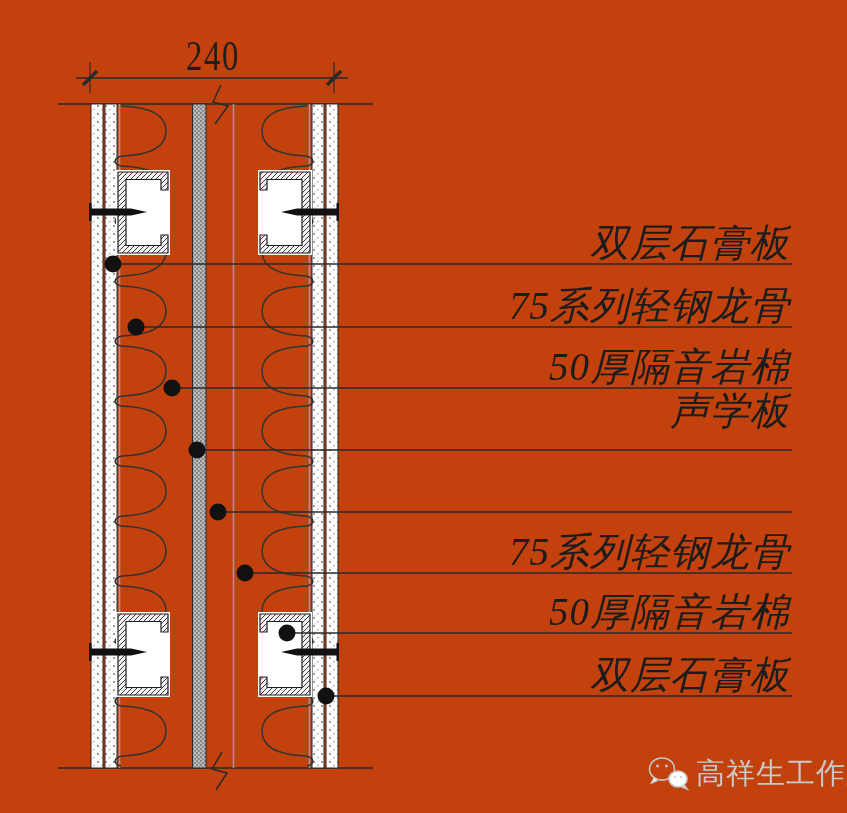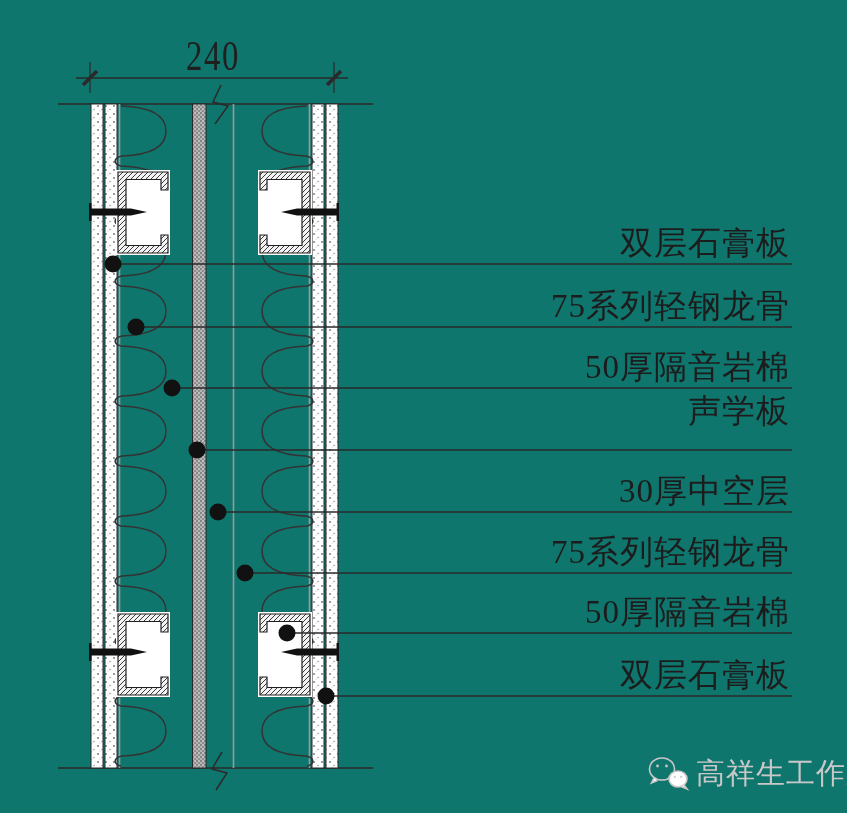--- a/index.html
+++ b/index.html
@@ -1,29 +1,30 @@
 <!DOCTYPE html>
 <html><head>
 <meta charset="utf-8">
 <style>
   html,body{margin:0;padding:0;background:#ffffff;}
   #stage{
-    position:relative;width:847px;height:813px;background:#0f766e;overflow:hidden;
+    position:relative;width:847px;height:813px;background:#c2410c;overflow:hidden;
     font-family:"Liberation Serif","DejaVu Serif",serif;
   }
   #drawing{position:absolute;left:0;top:0;}
   .dim-text{
     position:absolute;left:160px;top:32px;width:106px;text-align:center;
     font-size:42px;color:#1f1f1f;transform:scaleX(.78);letter-spacing:2px;
     font-family:"Liberation Serif","DejaVu Serif",serif;
   }
   .ann{
     position:absolute;right:57px;height:40px;line-height:40px;white-space:nowrap;
-    font-size:33px;color:#1c1c1c;letter-spacing:1px;text-align:right;
-    font-family:"Liberation Serif","DejaVu Serif",serif;
+    font-size:39px;color:#1c1c1c;letter-spacing:1px;text-align:right;
+    font-family:"Liberation Serif","DejaVu Serif",serif;
+    font-style:italic;
   }
   .watermark{
     position:absolute;left:645px;top:753px;display:flex;align-items:center;
     color:#c8c8c8;
   }
   .watermark .wm-text{
     font-size:29px;letter-spacing:1px;margin-left:5px;white-space:nowrap;
     font-family:"Liberation Serif","DejaVu Serif",serif;
   }
 </style>
@@ -167,21 +168,20 @@
       <circle cx="326" cy="696" r="8.5"></circle>
     </g>
   </svg>
 
   <div class="dim-text">240</div>
 
   <div class="ann" style="top:223px">双层石膏板</div>
   <div class="ann" style="top:286px">75系列轻钢龙骨</div>
   <div class="ann" style="top:347px">50厚隔音岩棉</div>
   <div class="ann" style="top:391px">声学板</div>
-  <div class="ann" style="top:471px">30厚中空层</div>
   <div class="ann" style="top:532px">75系列轻钢龙骨</div>
   <div class="ann" style="top:592px">50厚隔音岩棉</div>
   <div class="ann" style="top:655px">双层石膏板</div>
 
   <div class="watermark">
     <svg width="46" height="42" viewBox="0 0 46 42">
       <g fill="none" stroke="#c8c8c8" stroke-width="1.6">
         <ellipse cx="17" cy="16" rx="12.5" ry="11"></ellipse>
         <path d="M9,25 L6.5,30 L12.5,27.5" fill="#ffffff"></path>
         <ellipse cx="33" cy="26" rx="9" ry="8" fill="#ffffff"></ellipse>

